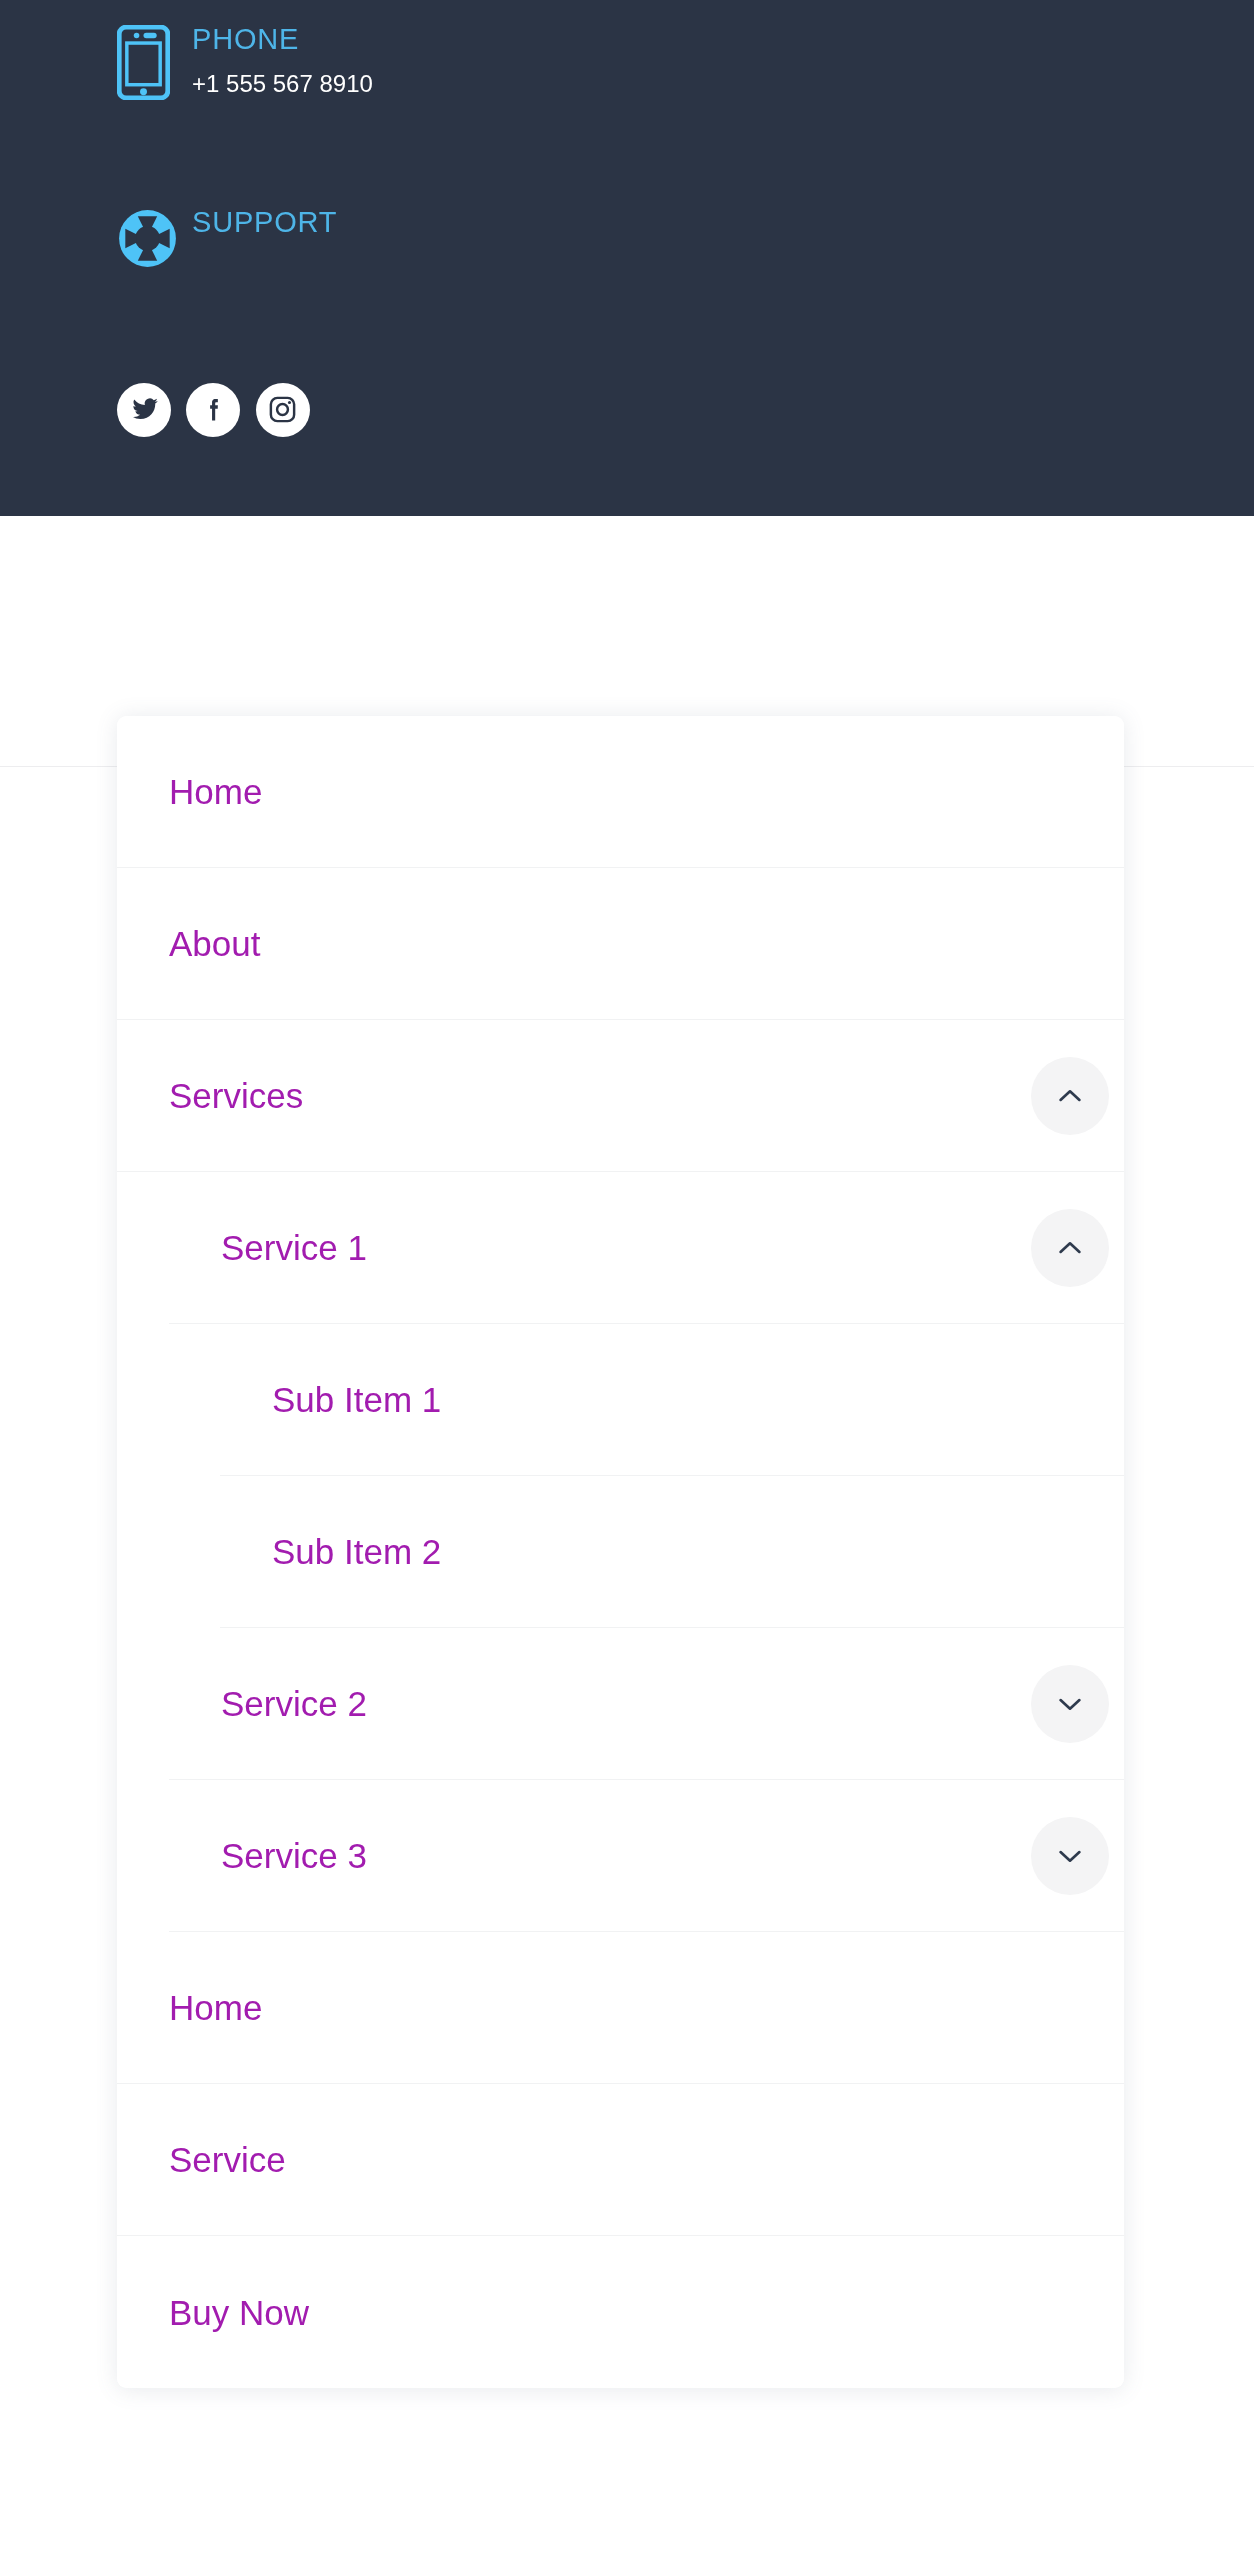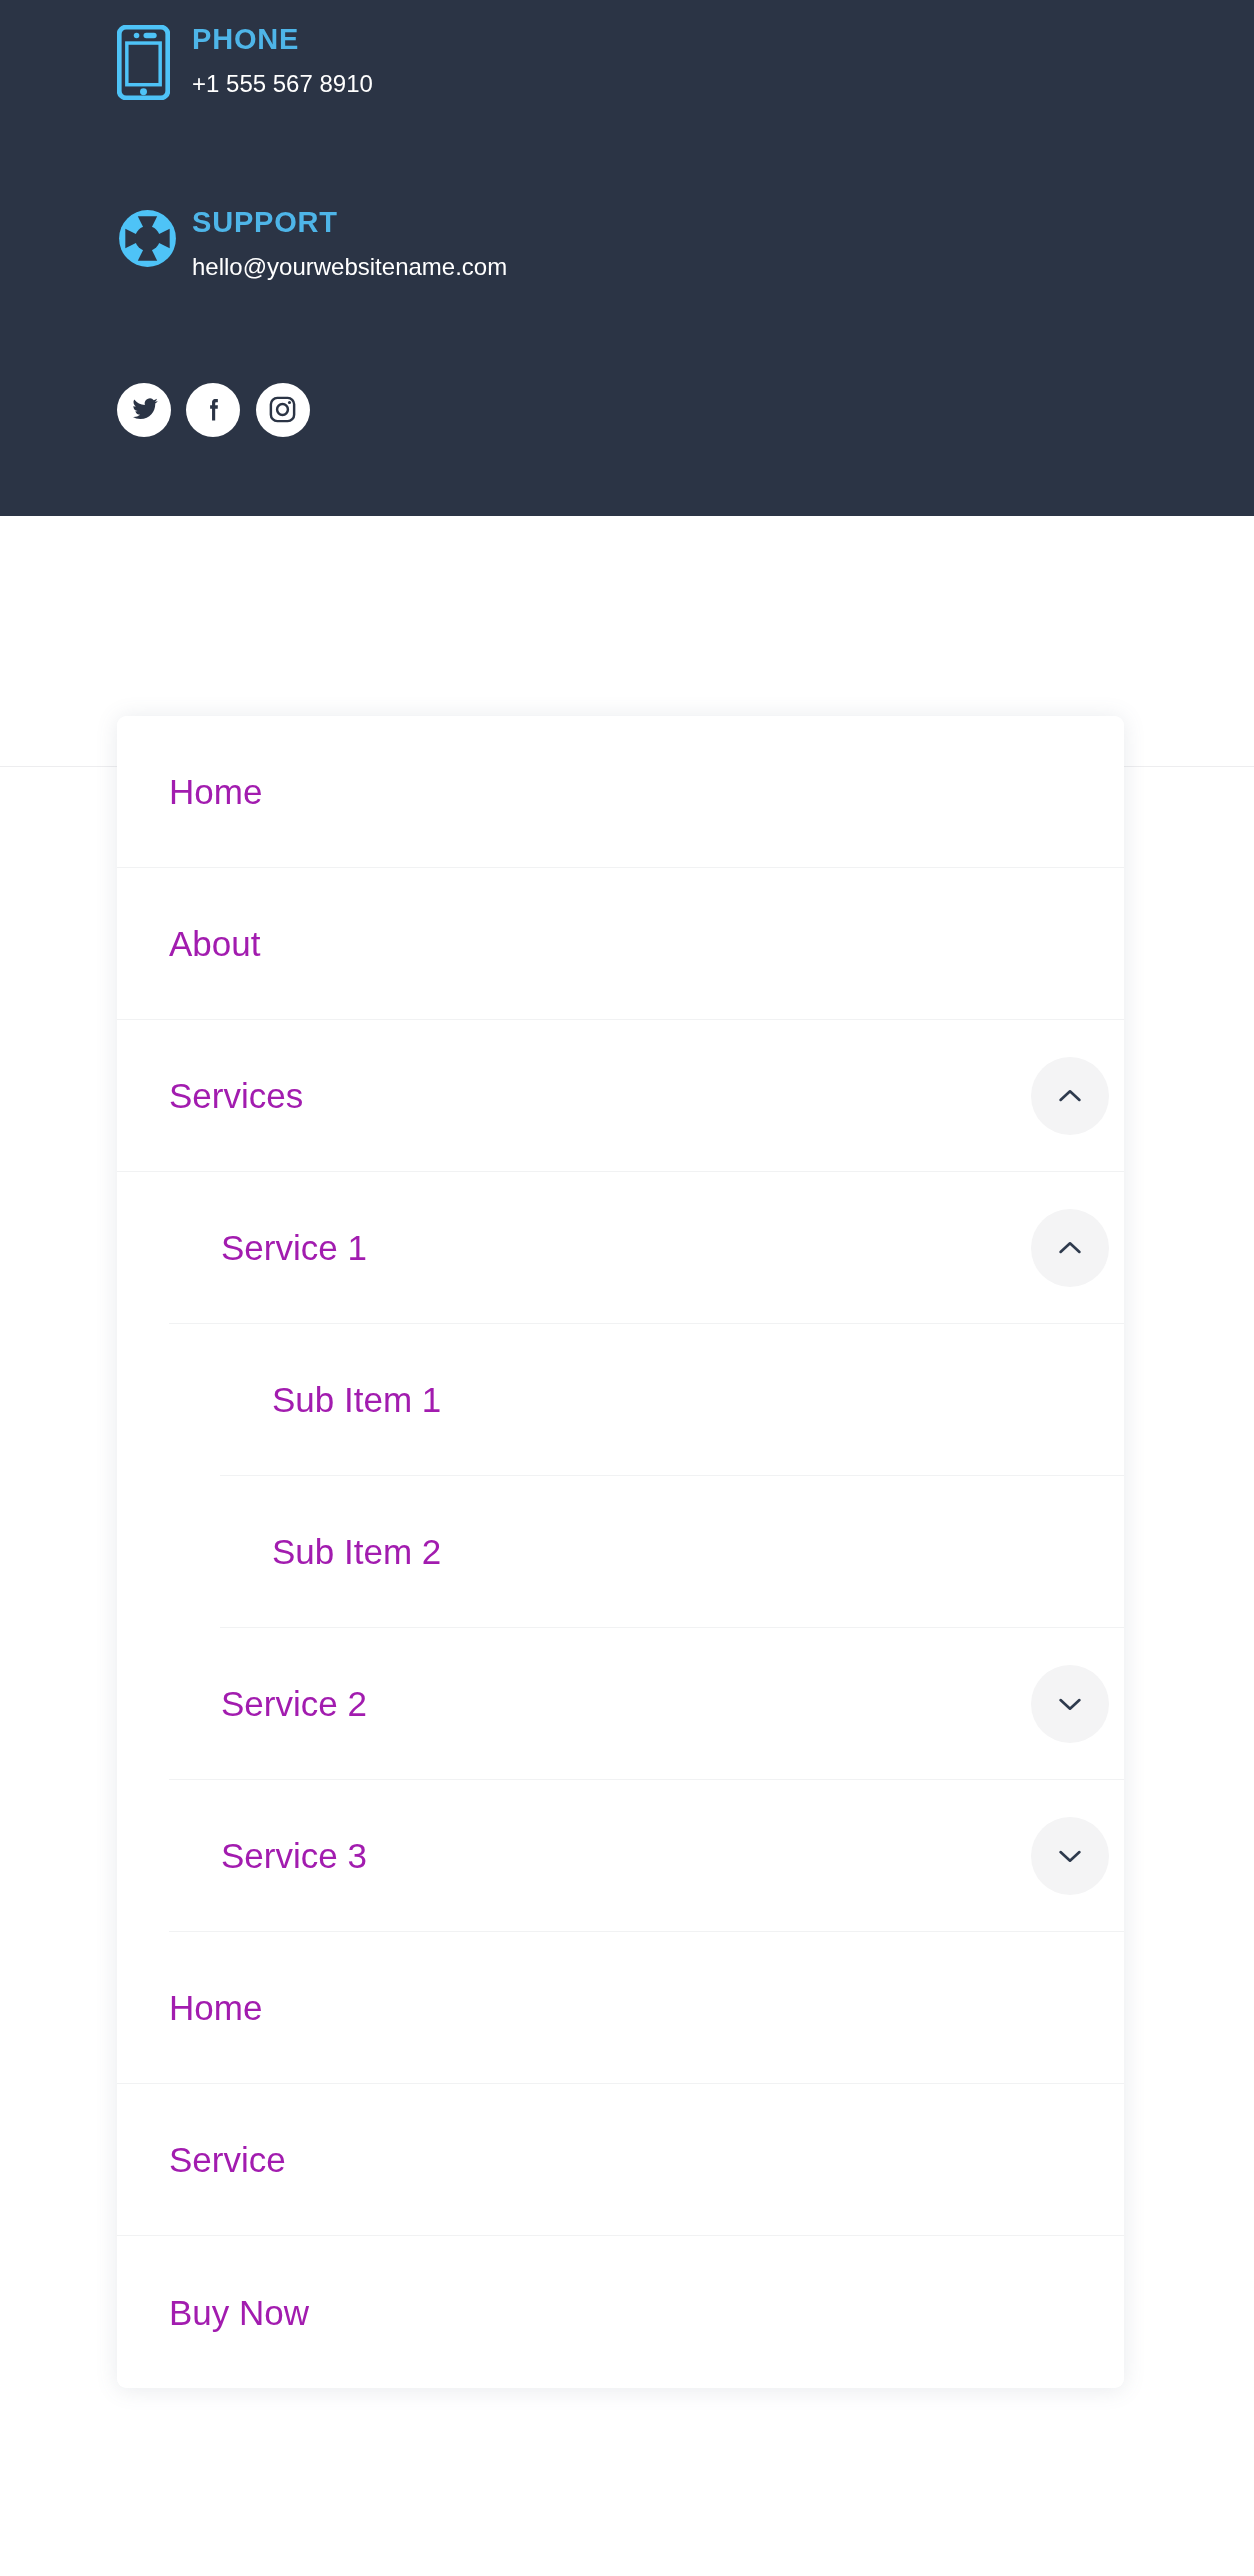--- a/index.html
+++ b/index.html
@@ -32,21 +32,21 @@
     display:flex;
     align-items:flex-start;
     justify-content:flex-start;
     padding-top:4.2px;
   }
   .contact-text { padding-top:2.8px; }
 
   .contact-label {
     color:#4eb5e8;
     font-size:29px;
-    font-weight:bold;
+    font-weight:normal;
     letter-spacing:0.8px;
     line-height:1.1;
   }
   .contact-value {
     color:#ffffff;
     font-size:24px;
     font-weight:normal;
     line-height:1.1;
     margin-top:15.3px;
     white-space:nowrap;
@@ -178,21 +178,20 @@
         <circle cx="44" cy="44" r="41" fill="#4ec3f7"></circle>
         <circle cx="44" cy="44" r="18" fill="#2b3445"></circle>
         <path d="M30 12 L58 12 L50 28 L38 28 Z" fill="#2b3445"></path>
         <path d="M30 76 L58 76 L50 60 L38 60 Z" fill="#2b3445"></path>
         <path d="M12 30 L12 58 L28 50 L28 38 Z" fill="#2b3445"></path>
         <path d="M76 30 L76 58 L60 50 L60 38 Z" fill="#2b3445"></path>
       </svg>
     </div>
     <div class="contact-text">
       <div class="contact-label">SUPPORT</div>
-      <div class="contact-value">hello@yourwebsitename.com</div>
     </div>
   </div>
 
   <div class="social-row">
     <a class="social-btn">
       <span>
         <svg width="29" height="29" viewBox="0 0 24 24" fill="#2b3445">
           <path d="M23 4.9a8.6 8.6 0 0 1-2.5.7 4.3 4.3 0 0 0 1.9-2.4 8.6 8.6 0 0 1-2.7 1.1 4.3 4.3 0 0 0-7.4 3.9A12.2 12.2 0 0 1 3.5 3.7a4.3 4.3 0 0 0 1.3 5.8 4.2 4.2 0 0 1-2-.5 4.3 4.3 0 0 0 3.5 4.3 4.3 4.3 0 0 1-1.9.1 4.3 4.3 0 0 0 4 3 8.7 8.7 0 0 1-5.4 1.8A8.8 8.8 0 0 1 2 18a12.2 12.2 0 0 0 6.6 1.9c7.9 0 12.3-6.6 12.3-12.3v-.6A8.7 8.7 0 0 0 23 4.9z"></path>
         </svg>
       </span>

